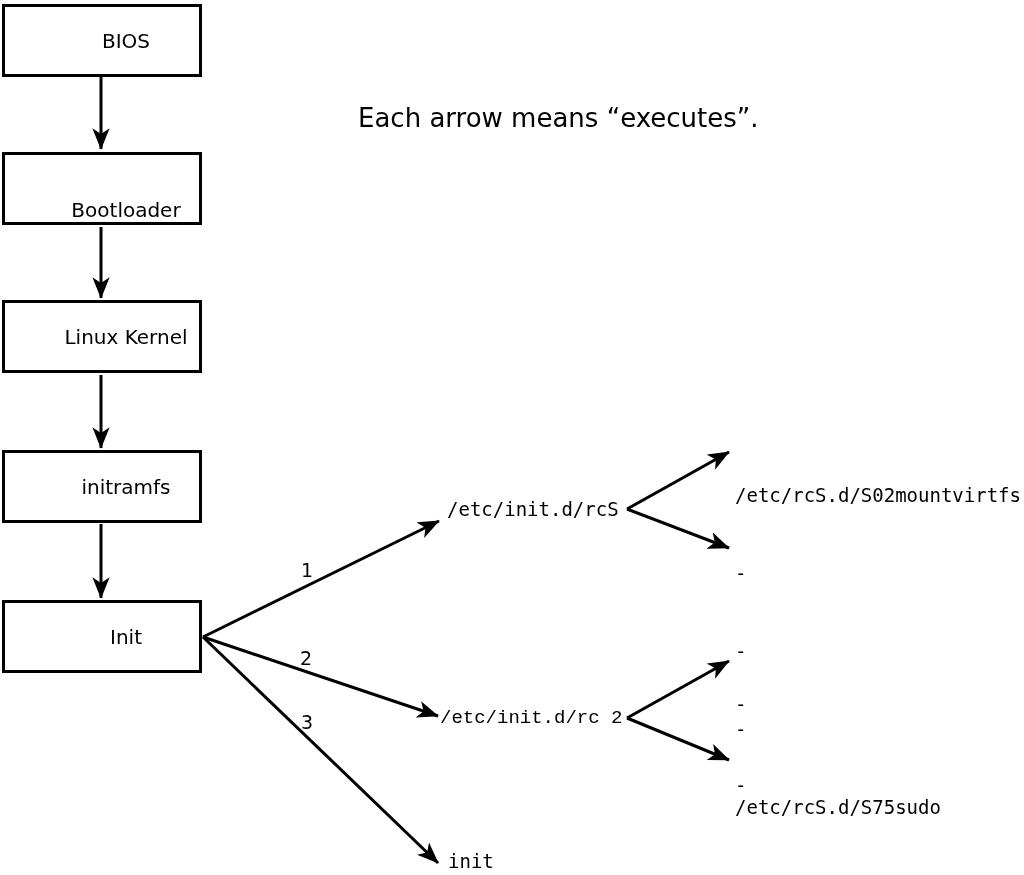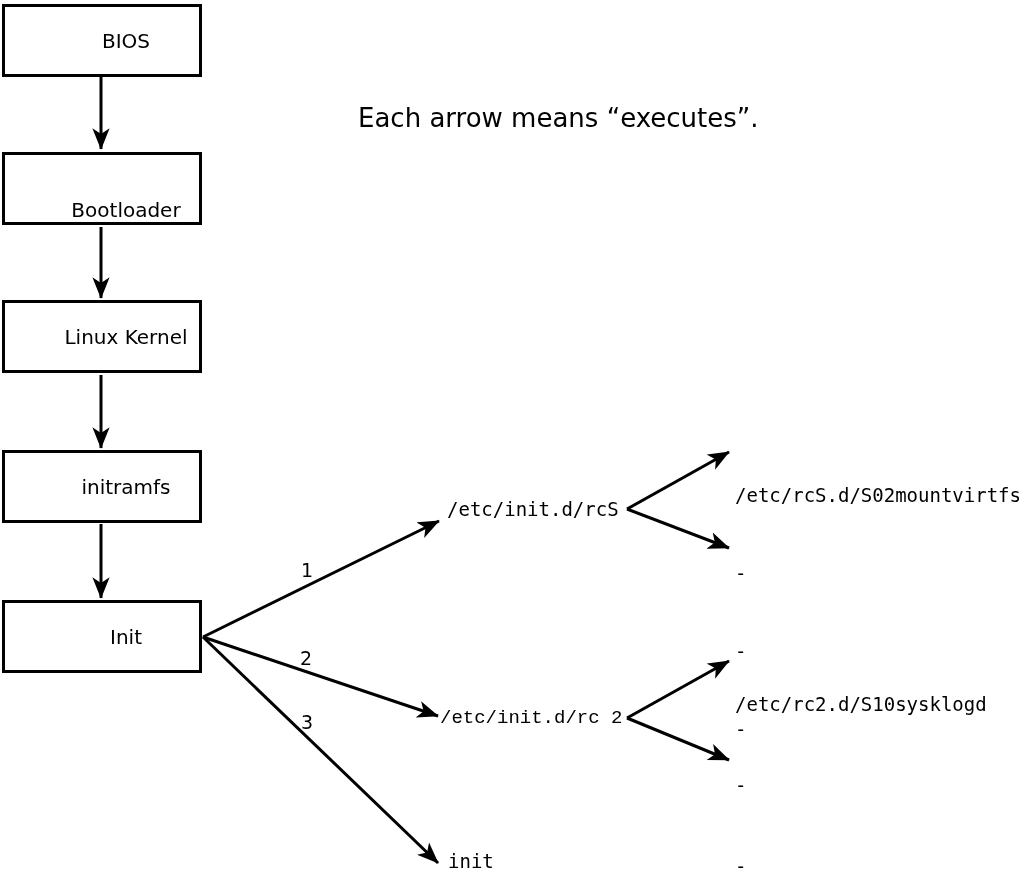--- a/index.html
+++ b/index.html
@@ -115,23 +115,23 @@
 
   <div class="mono target-label" style="left:447px; top:509px;">/etc/init.d/rcS</div>
   <div class="mono target-label" style="left:440px; top:718px;font-family:Liberation Mono, monospace;">/etc/init.d/rc 2</div>
   <div class="mono target-label" style="left:448px; top:861px;">init</div>
 
   <div class="mono out-col rcs">
     <div>/etc/rcS.d/S02mountvirtfs</div>
     <div>-</div>
     <div>-</div>
     <div>-</div>
+    <div>/etc/rcS.d/S75sudo</div>
   </div>
 
   <div class="mono out-col rc2">
-    <div>/etc/rc2.d/S10sysklogd</div>
     <div>-</div>
     <div>-</div>
     
     
   </div>
 
 </div>
 
 </body></html>

